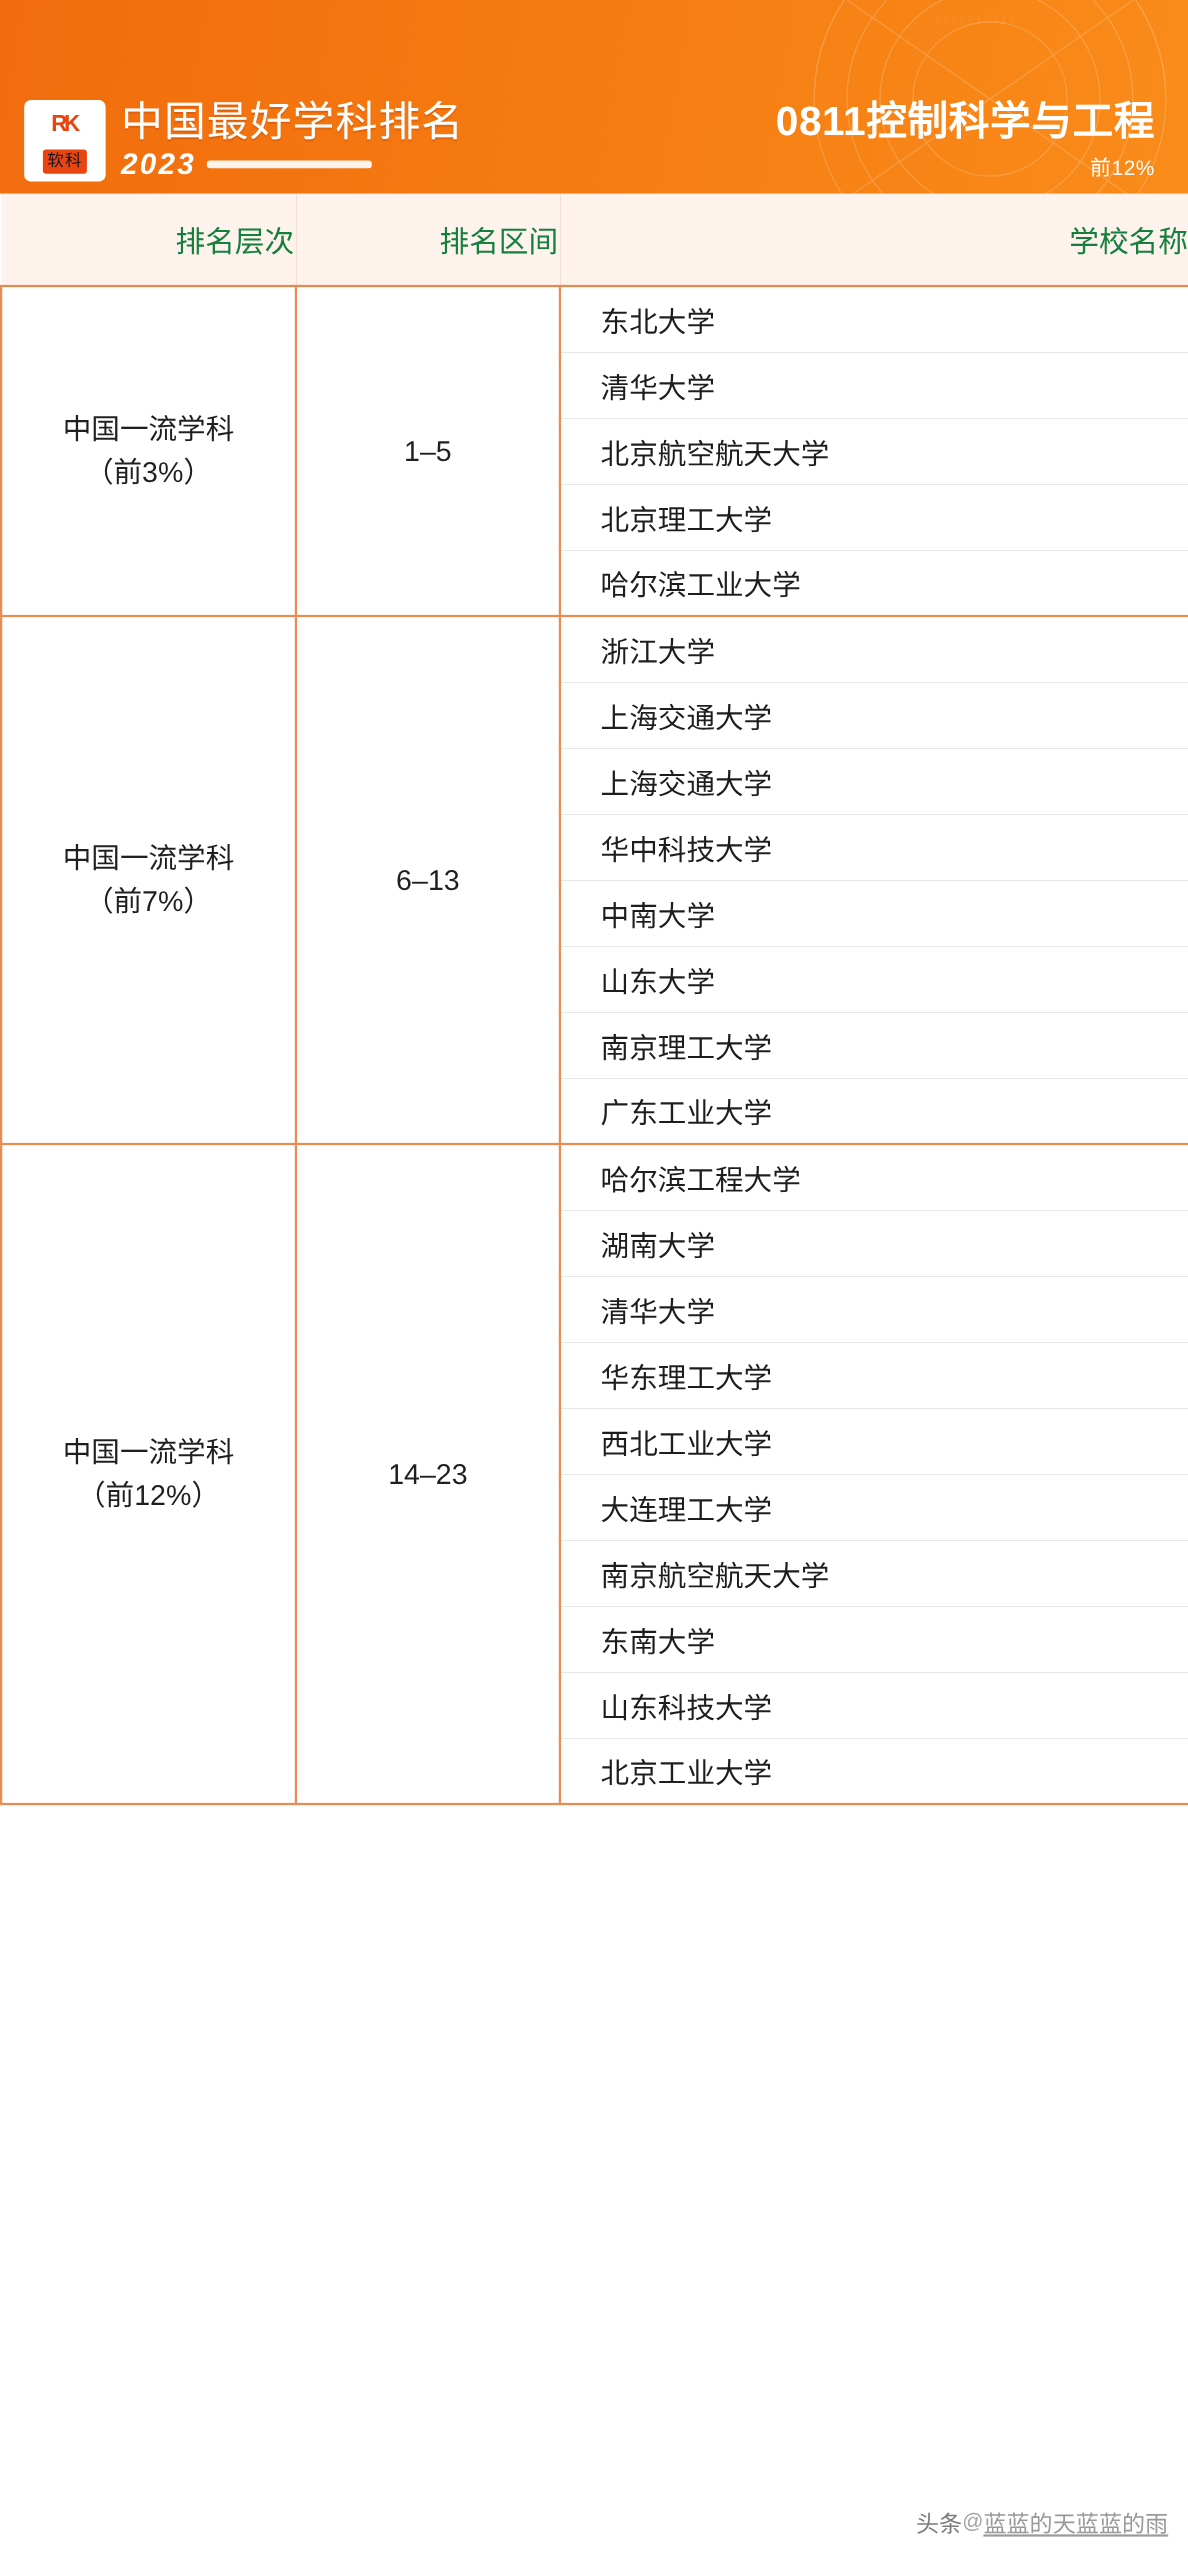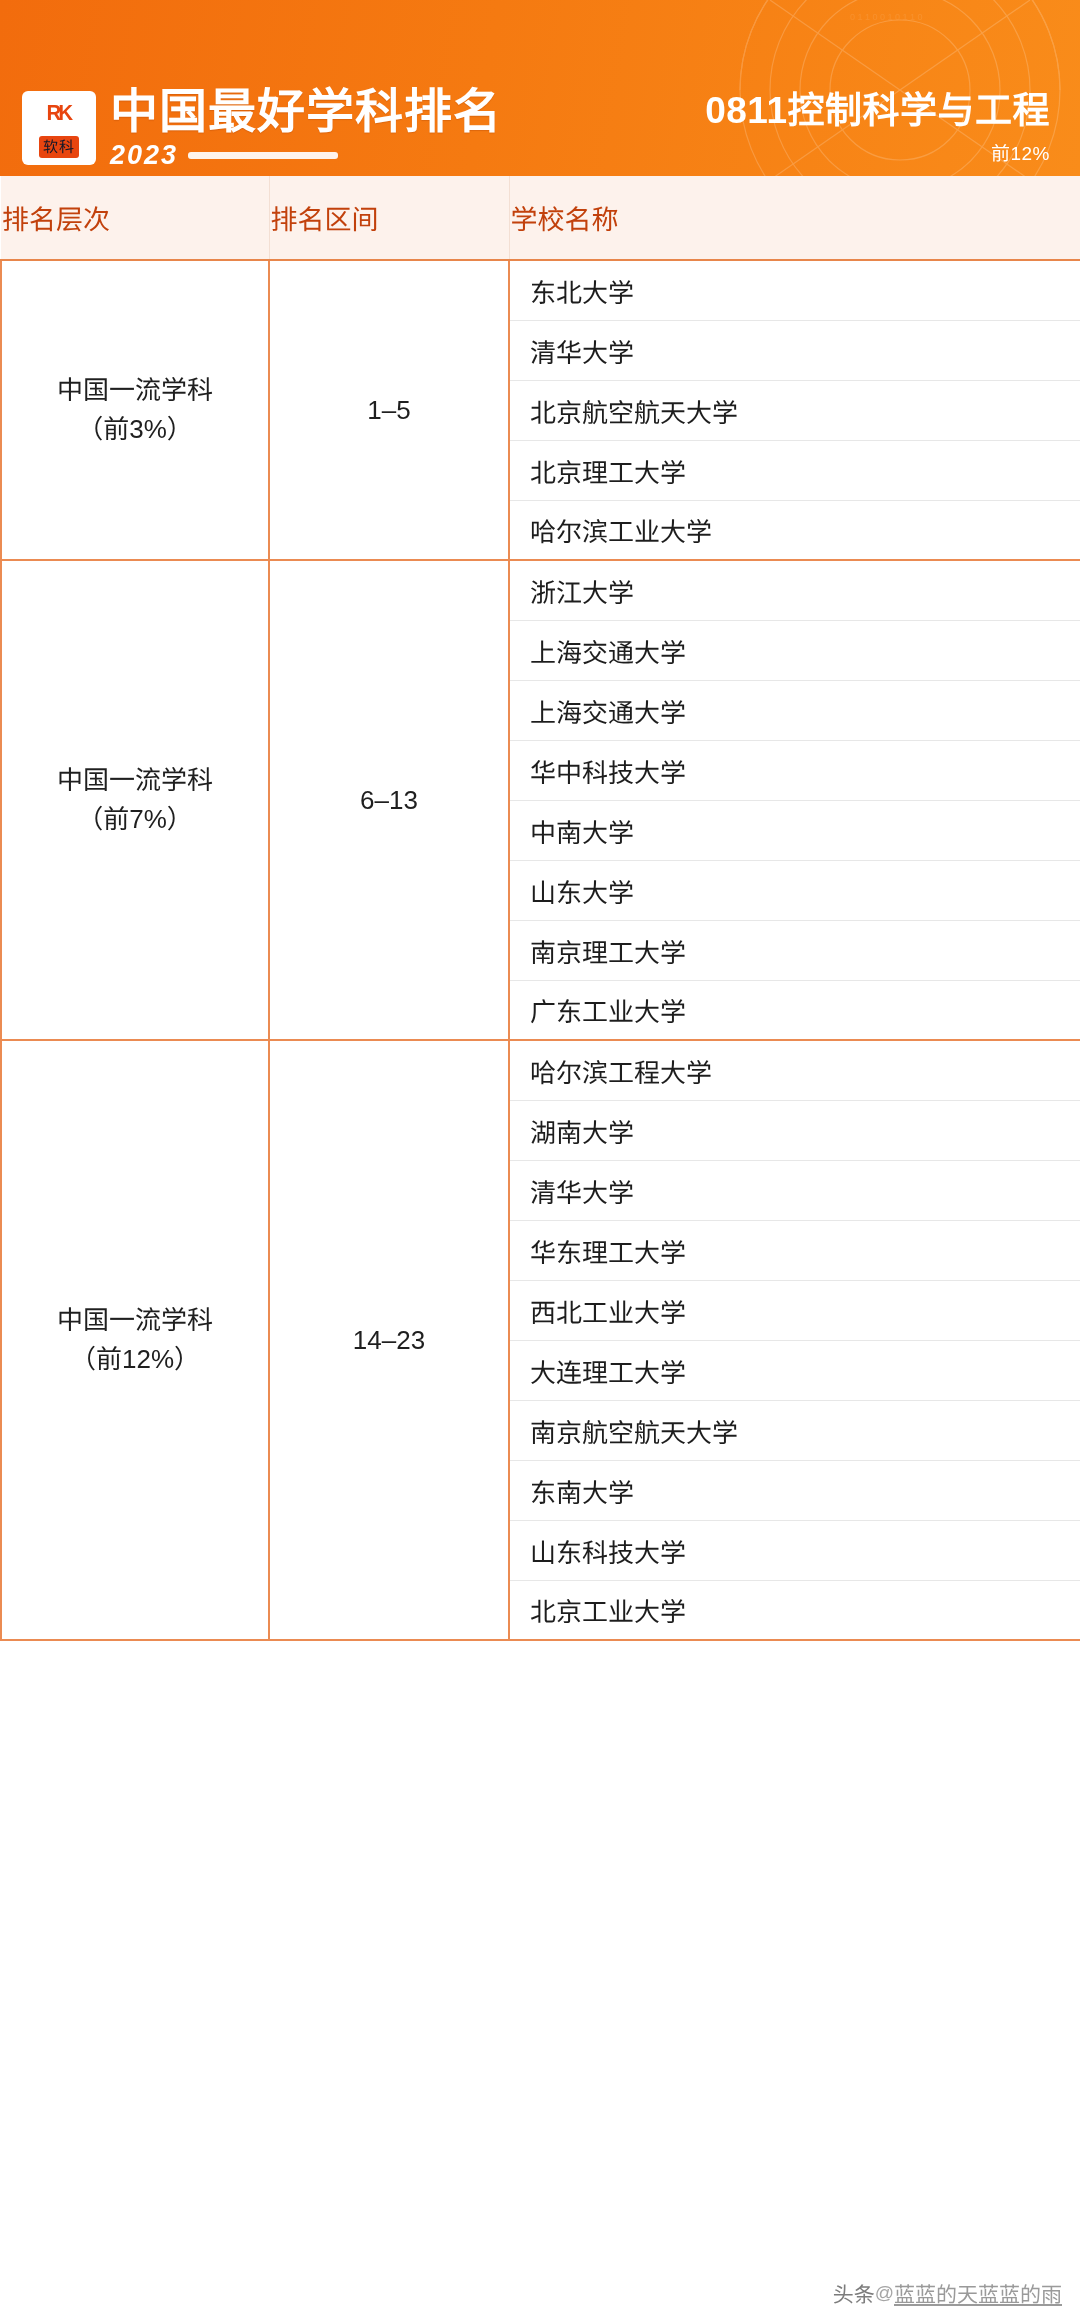--- a/index.html
+++ b/index.html
@@ -68,22 +68,22 @@
     color: #0f172a;
     font-size: 15px;
     line-height: 1;
     padding: 3px 4px 4px 4px;
     border-radius: 3px;
     letter-spacing: 1px;
   }
   .brand-text { display: flex; flex-direction: column; gap: 4px; }
   .brand-title {
     color: #ffffff;
-    font-size: 48px;
-    font-weight: bold;
+    font-size: 38px;
+    font-weight: normal;
     letter-spacing: 1px;
     line-height: 1.05;
     text-shadow: 0 1px 1px rgba(150,50,0,0.25);
     text-align: center;
   }
   .brand-year-row {
     display: flex;
     align-items: center;
     gap: 10px;
   }
@@ -125,27 +125,27 @@
     width: 1080px;
     border-collapse: collapse;
     table-layout: fixed;
   }
   .table colgroup .c1 { width: 268px; }
   .table colgroup .c2 { width: 240px; }
   .table colgroup .c3 { width: 572px; }
 
   .table thead th {
     background: #fdf2ec;
-    color: #c2410c;
+    color: #15803d;
     font-size: 27px;
     font-weight: normal;
     height: 84px;
     border-bottom: 2px solid #e8864b;
     border-right: 1px solid #f3dfd3;
-    text-align: left;
+    text-align: right;
     vertical-align: middle;
   }
   .table thead th:last-child { border-right: none; }
 
   .table td {
     font-size: 26px;
     color: #1f1f1f;
     vertical-align: middle;
   }
   td.tier {
@@ -156,21 +156,21 @@
     padding: 0 6px;
   }
   td.tier .tier-line2 { display: block; }
   td.range {
     text-align: center;
     border-right: 2px solid #eb8b52;
     border-bottom: 2px solid #eb8b52;
     font-size: 26px;
   }
   td.school {
-    padding-left: 20px;
+    padding-left: 36px;
     height: 60px;
     border-bottom: 1px solid #e7e7e7;
     color: #1d1d1d;
     font-size: 26px;
   }
   tr.group-last td.school {
     border-bottom: 2px solid #eb8b52;
   }
 
   

